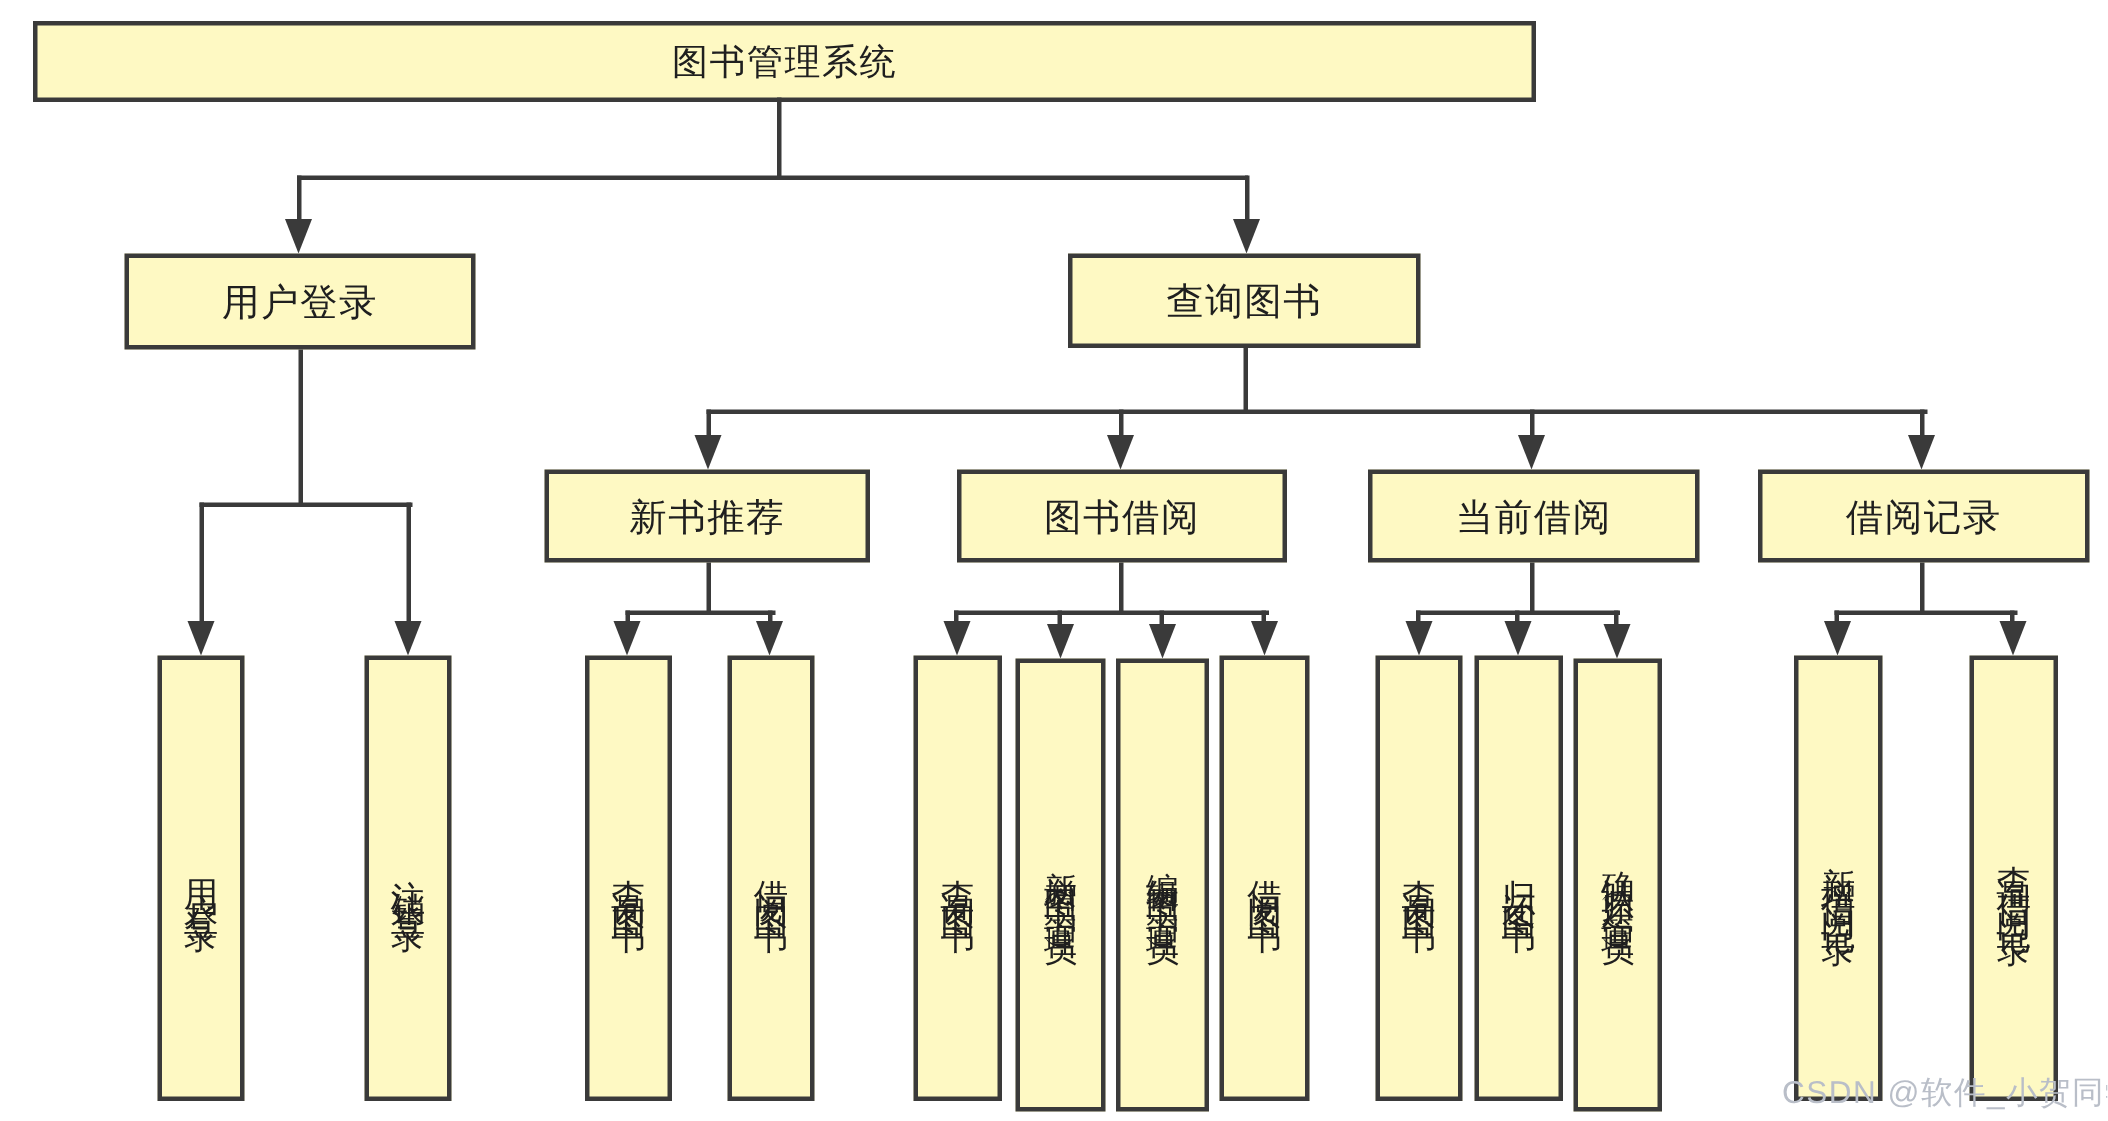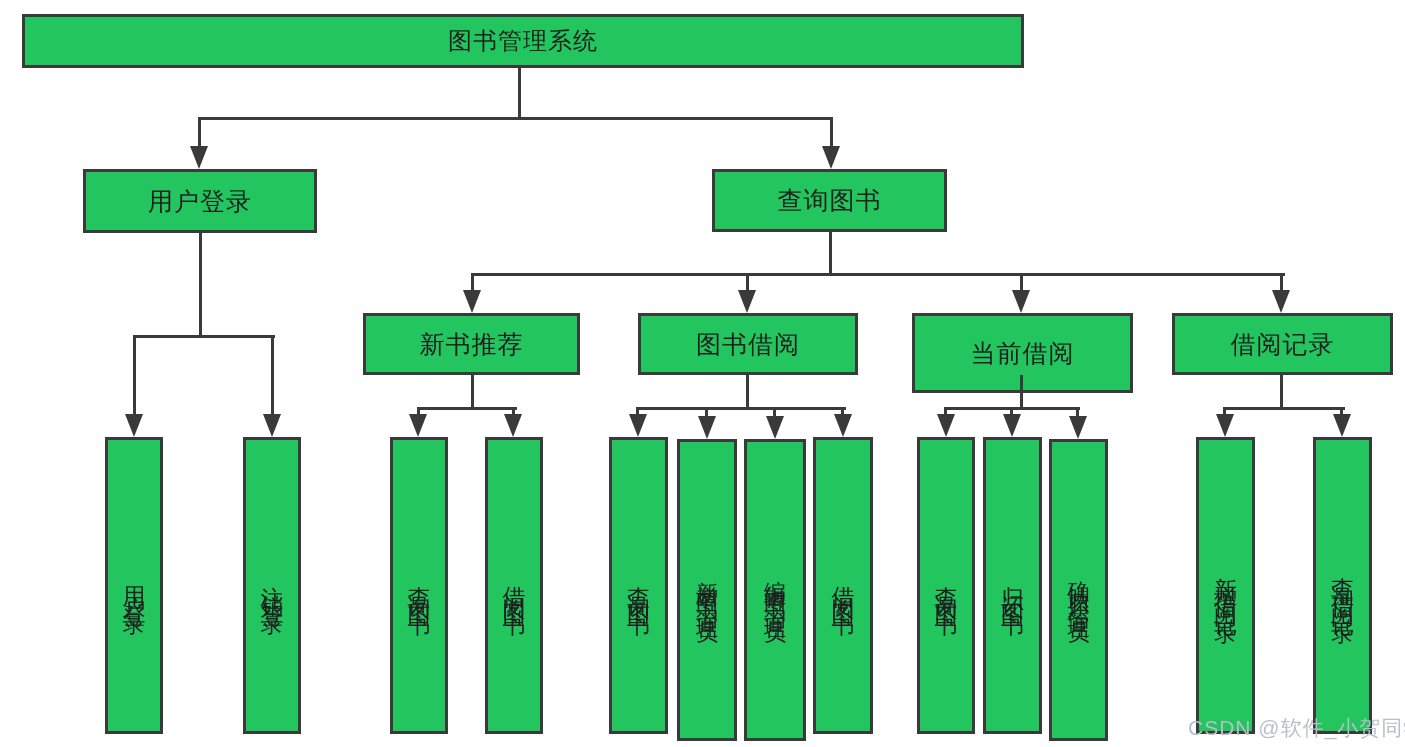--- a/index.html
+++ b/index.html
@@ -1,21 +1,21 @@
 <!DOCTYPE html>
 <html><head>
 <meta charset="utf-8">
 <style>
   html,body{margin:0;padding:0;background:#ffffff;}
   .stage{
     position:relative;width:1405px;height:747px;background:#ffffff;
     font-family:"Liberation Sans","DejaVu Sans",sans-serif;color:#1f1f1f;overflow:hidden;
   }
   .box{
-    position:absolute;box-sizing:border-box;border:3px solid #3a3a3a;background:#22c55e;
+    position:absolute;box-sizing:border-box;border:3px solid #3a3a3a;background:#fef9c3;
     display:flex;align-items:center;justify-content:center;
   }
   .hbox span{font-size:25px;letter-spacing:1px;white-space:nowrap;}
   .rootbox span{font-size:24px;letter-spacing:1px;}
   .leaf span{
     writing-mode:vertical-rl;text-orientation:mixed;
     font-size:23px;letter-spacing:9px;line-height:1;white-space:nowrap;
   }
   .leaf.tight span{font-size:22px;letter-spacing:6px;}
   .vl{position:absolute;width:3px;background:#3a3a3a;}
@@ -70,21 +70,21 @@
   <div class="ar" style="left:1012px;top:290px"></div>
   <div class="vl" style="left:1280px;top:273px;height:20px"></div>
   <div class="ar" style="left:1272px;top:290px"></div>
 
   <div class="box hbox" style="left:638px;top:313px;width:220px;height:62px">
     <span>图书借阅</span>
   </div>
   <div class="box hbox" style="left:363px;top:313px;width:217px;height:62px">
     <span>新书推荐</span>
   </div>
-  <div class="box hbox" style="left:912px;top:313px;width:221px;height:80px">
+  <div class="box hbox" style="left:912px;top:313px;width:221px;height:62px">
     <span>当前借阅</span>
   </div>
   <div class="box hbox" style="left:1172px;top:313px;width:221px;height:62px">
     <span>借阅记录</span>
   </div>
 
   <div class="vl" style="left:471px;top:375px;height:34px"></div>
   <div class="hl" style="left:417px;top:407px;width:100px"></div>
   <div class="vl" style="left:417px;top:407px;height:10px"></div>
   <div class="ar" style="left:409px;top:414px"></div>

